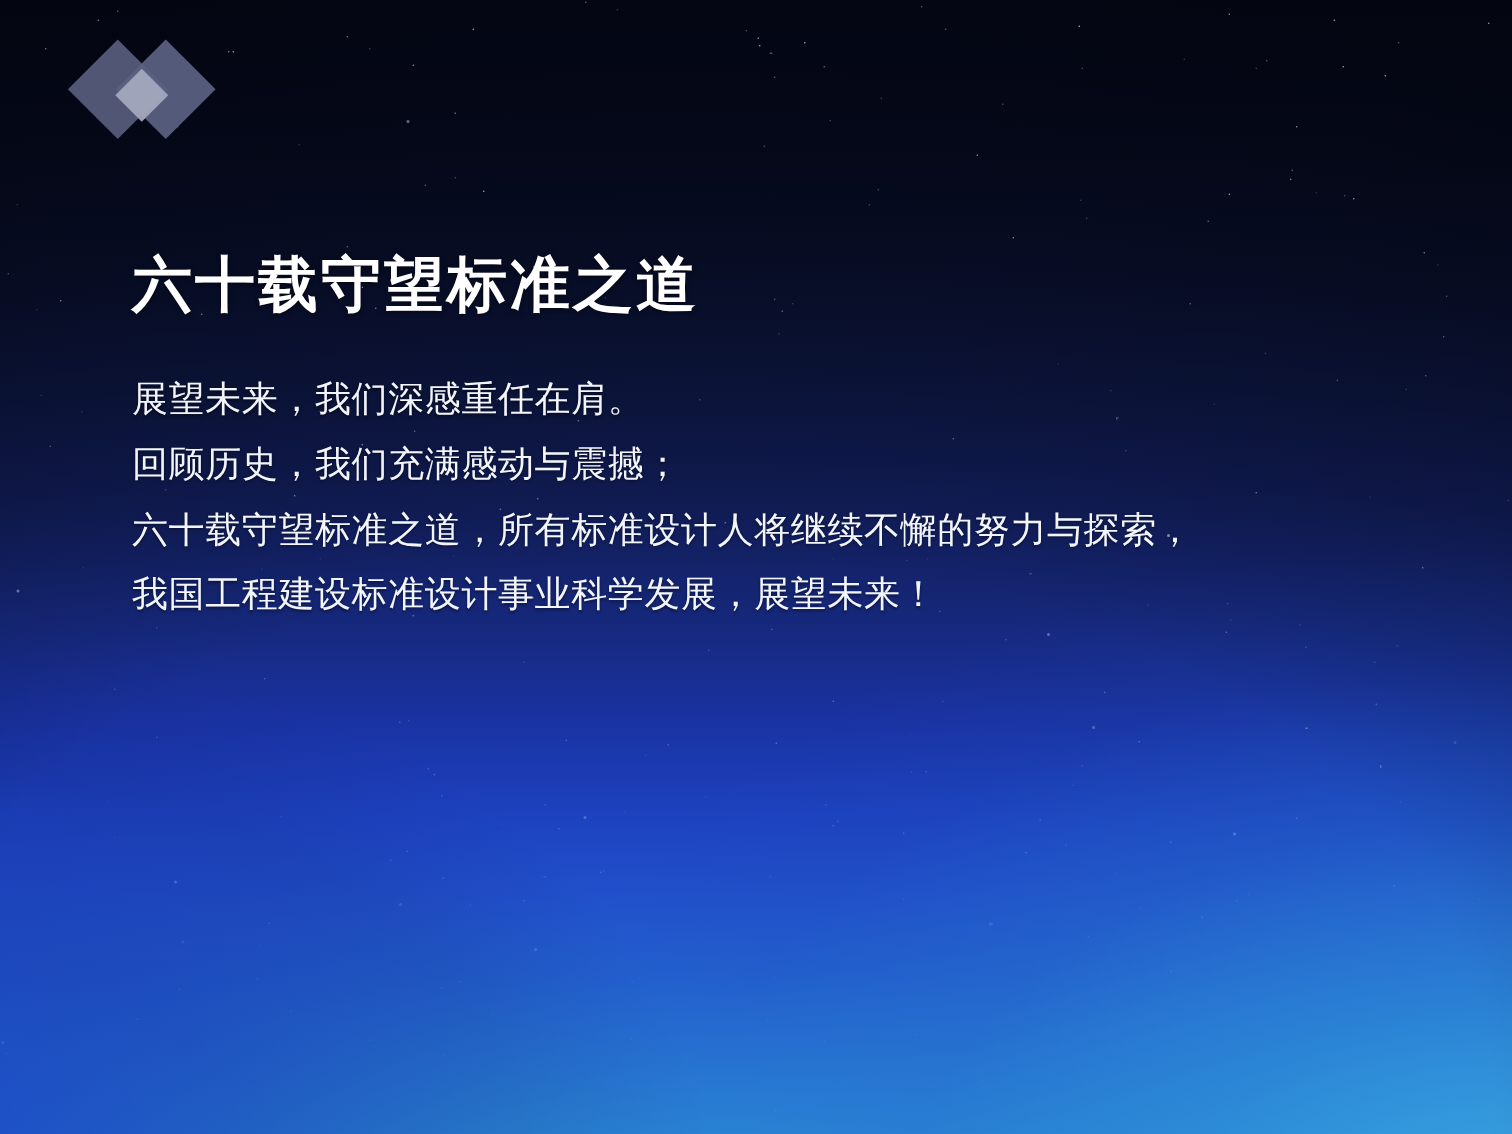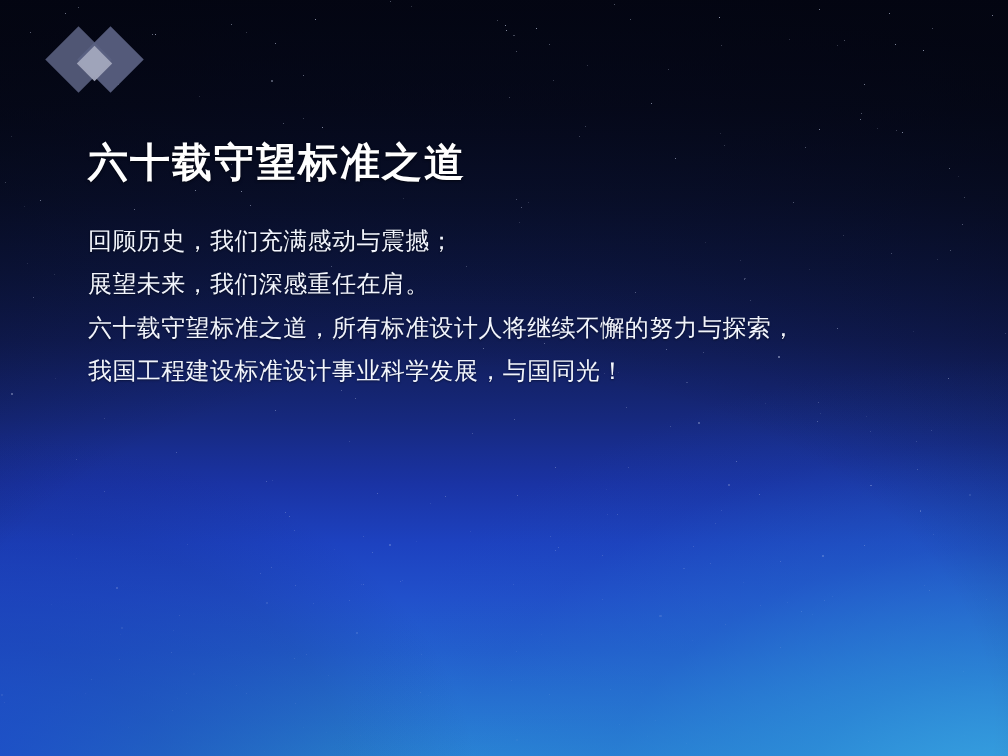--- a/index.html
+++ b/index.html
@@ -97,23 +97,22 @@
     left:30px; top:27px;
     width:25px; height:25px;
     background:#a3a8bd;
     transform:rotate(45deg);
     opacity:0.95;
   }
 
   
   #content {
     position:absolute;
-    left:88px; top:144px;
+    left:88px; top:168px;
     width:840px;
-    font-family:Liberation Mono, monospace;
   }
 
   #title {
     font-size:40px;
     font-weight:bold;
     color:#ffffff;
     letter-spacing:2px;
     line-height:1.12;
     white-space:nowrap;
     text-shadow:0 1px 3px rgba(0,0,0,0.55);
@@ -415,21 +414,21 @@
     <div class="dia dia-left"></div>
     <div class="dia dia-right"></div>
     <div class="dia-center"></div>
   </div>
 
   <div id="content">
 
     <div id="title">六十载守望标准之道</div>
 
     <div id="body-block">
+      <div class="body-line">展望未来，我们深感重任在肩。</div>
       <div class="body-line">回顾历史，我们充满感动与震撼；</div>
-      <div class="body-line">展望未来，我们深感重任在肩。</div>
       <div class="body-line">六十载守望标准之道，所有标准设计人将继续不懈的努力与探索，</div>
-      <div class="body-line">我国工程建设标准设计事业科学发展，与国同光！</div>
+      <div class="body-line">我国工程建设标准设计事业科学发展，展望未来！</div>
     </div>
 
 
   </div>
 </div>
 
 </body></html>

